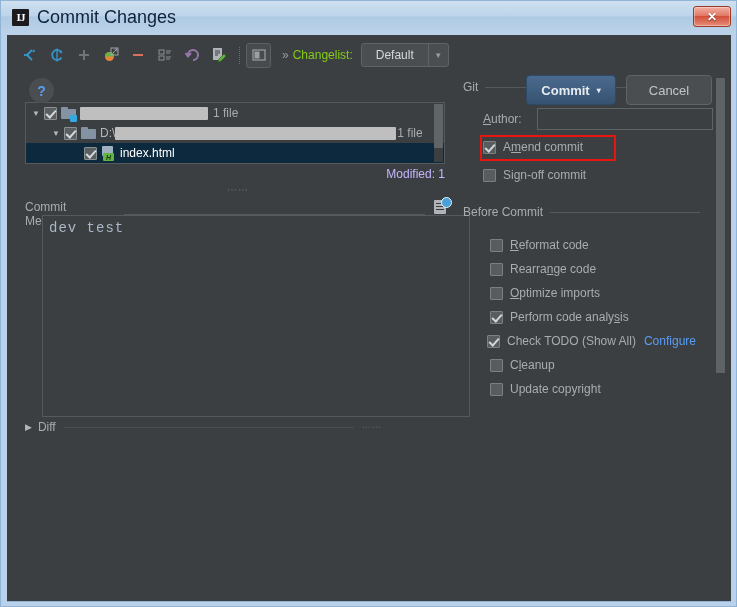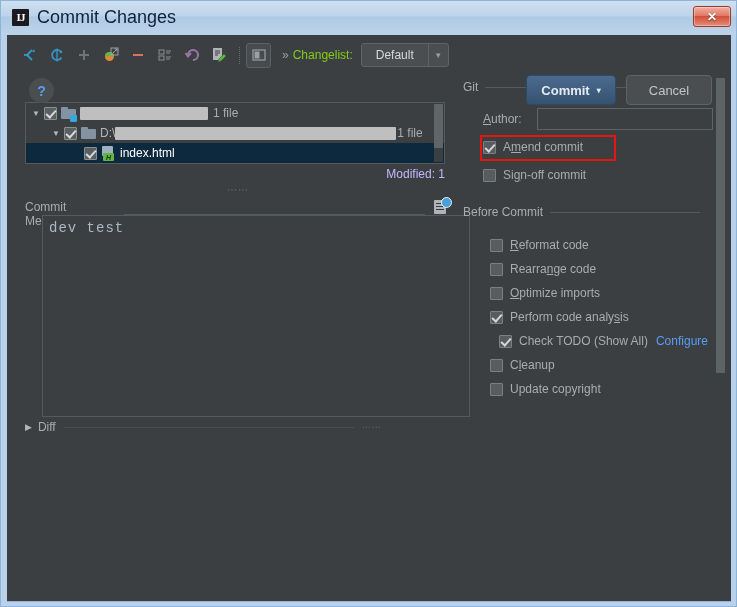--- a/index.html
+++ b/index.html
@@ -528,21 +528,21 @@
             <span class="chk-lbl">Rearra<u>n</u>ge code</span>
           </div>
           <div class="chk-row" style="left:33px; top:208px;">
             <span class="chk"></span>
             <span class="chk-lbl"><u>O</u>ptimize imports</span>
           </div>
           <div class="chk-row" style="left:33px; top:232px;">
             <span class="chk checked"></span>
             <span class="chk-lbl">Perform code analy<u>s</u>is</span>
           </div>
-          <div class="chk-row" style="left:42px; top:256px;">
+          <div class="chk-row" style="left:30px; top:256px;">
             <span class="chk checked"></span>
             <span class="chk-lbl">Check TODO (Show All)</span>
             <span class="cfg-link">Configure</span>
           </div>
           <div class="chk-row" style="left:33px; top:280px;">
             <span class="chk"></span>
             <span class="chk-lbl">C<u>l</u>eanup</span>
           </div>
           <div class="chk-row" style="left:33px; top:304px;">
             <span class="chk"></span>

